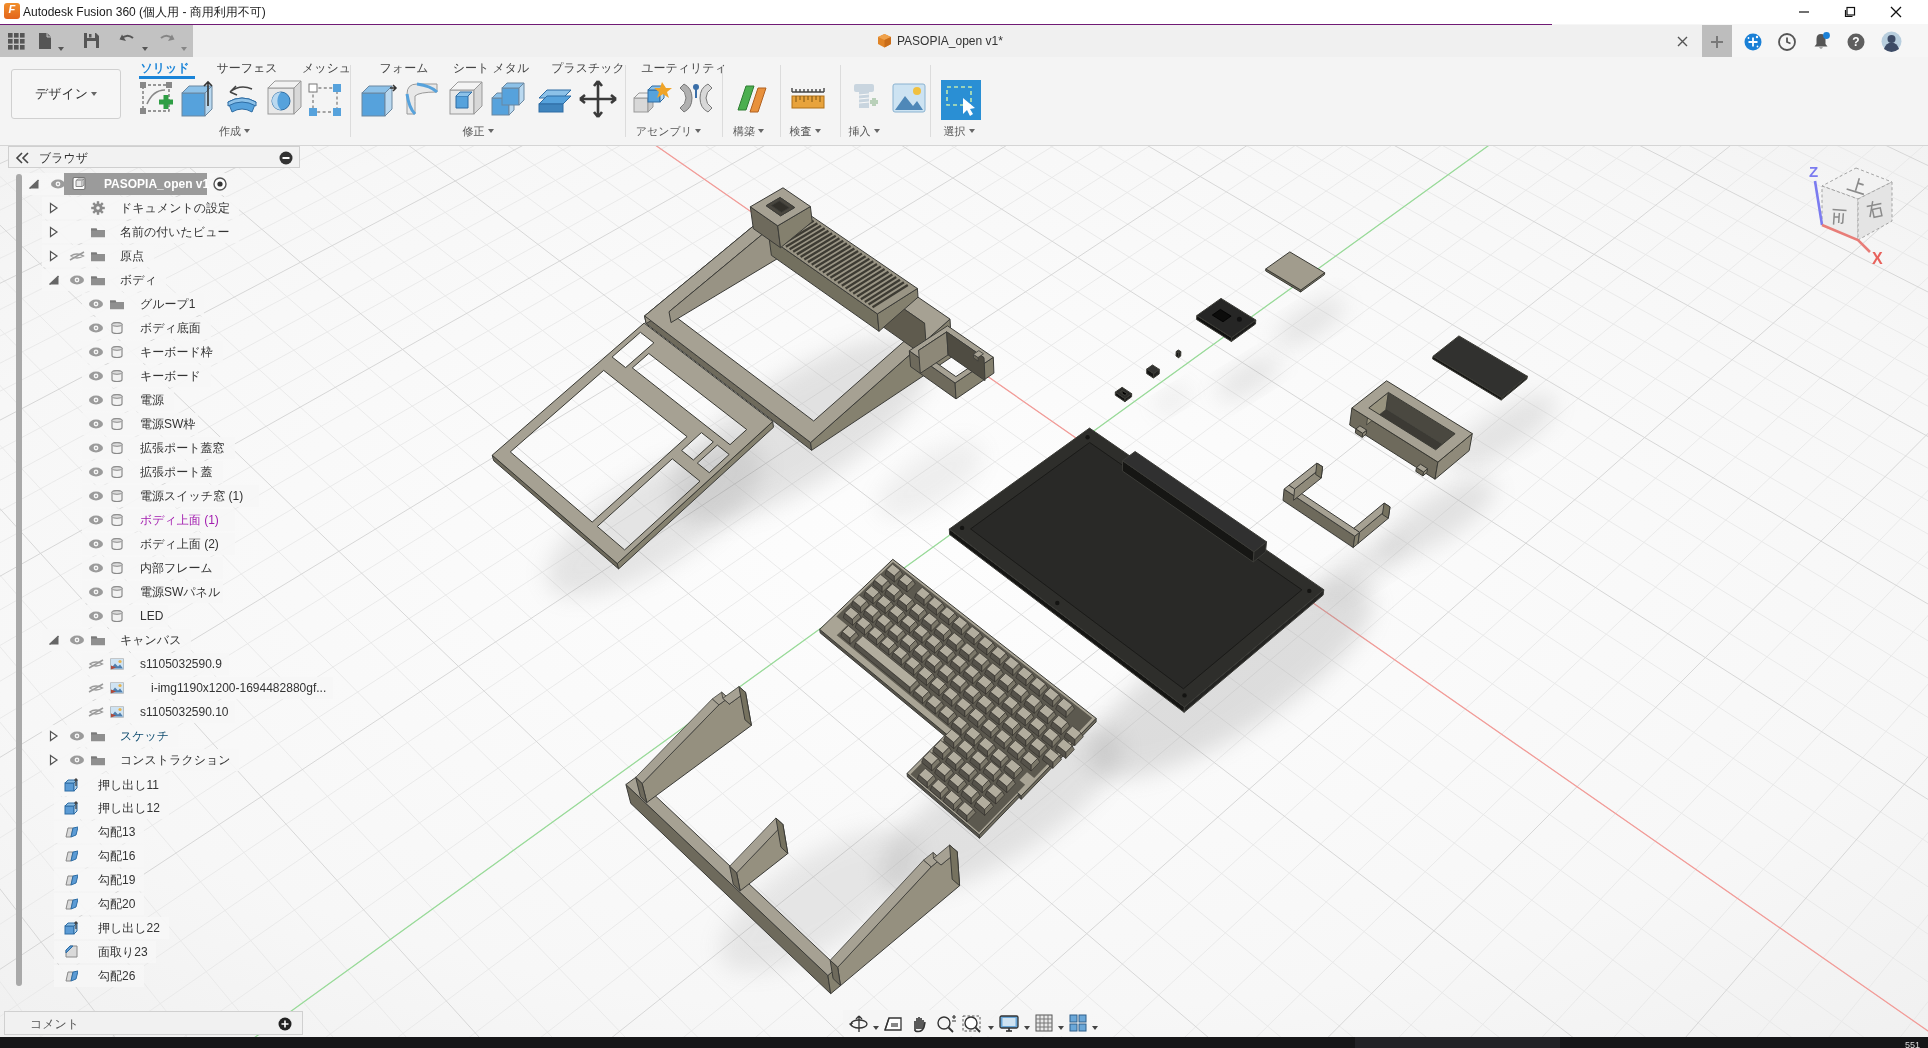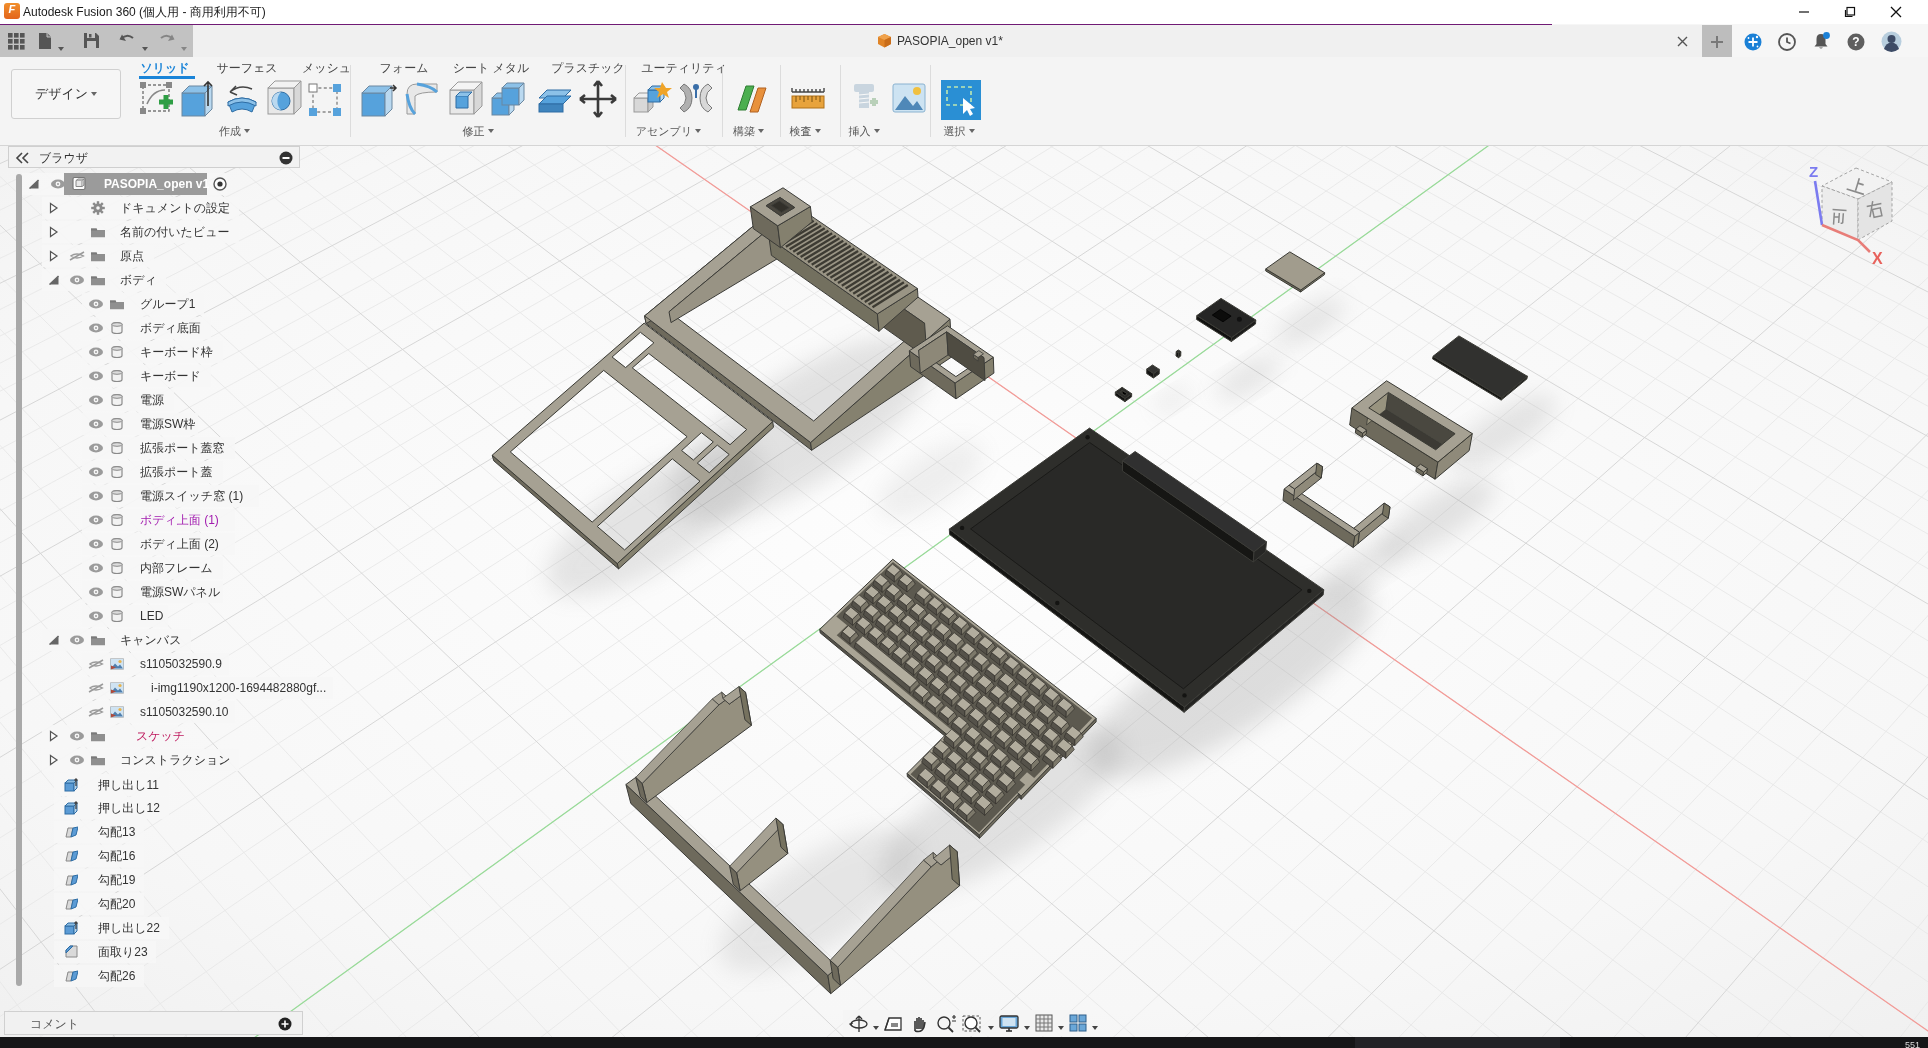--- a/index.html
+++ b/index.html
@@ -1229,21 +1229,21 @@
       <div class="bg" style="left:34px;width:136px"></div>
       <svg class="it" style="left:40px" width="11" height="12">
         <path d="M2.5 1.5 L9 6 L2.5 10.5 Z" fill="#fdfdfd" stroke="#555" stroke-width="1.2"></path>
       </svg>
       <svg class="it" style="left:61px" width="16" height="10">
         <use href="#eye"></use>
       </svg>
       <svg class="it" style="left:83px" width="14" height="11">
         <use href="#folder"></use>
       </svg>
-      <span class="it" style="left:128px;color:#be185d">スケッチ</span>
+      <span class="it" style="left:112px;color:#0c4a6e">スケッチ</span>
     </div>
     <div class="brow" style="top:603px">
       <div class="bg" style="left:34px;width:197px"></div>
       <svg class="it" style="left:40px" width="11" height="12">
         <path d="M2.5 1.5 L9 6 L2.5 10.5 Z" fill="#fdfdfd" stroke="#555" stroke-width="1.2"></path>
       </svg>
       <svg class="it" style="left:61px" width="16" height="10">
         <use href="#eye"></use>
       </svg>
       <svg class="it" style="left:83px" width="14" height="11">

